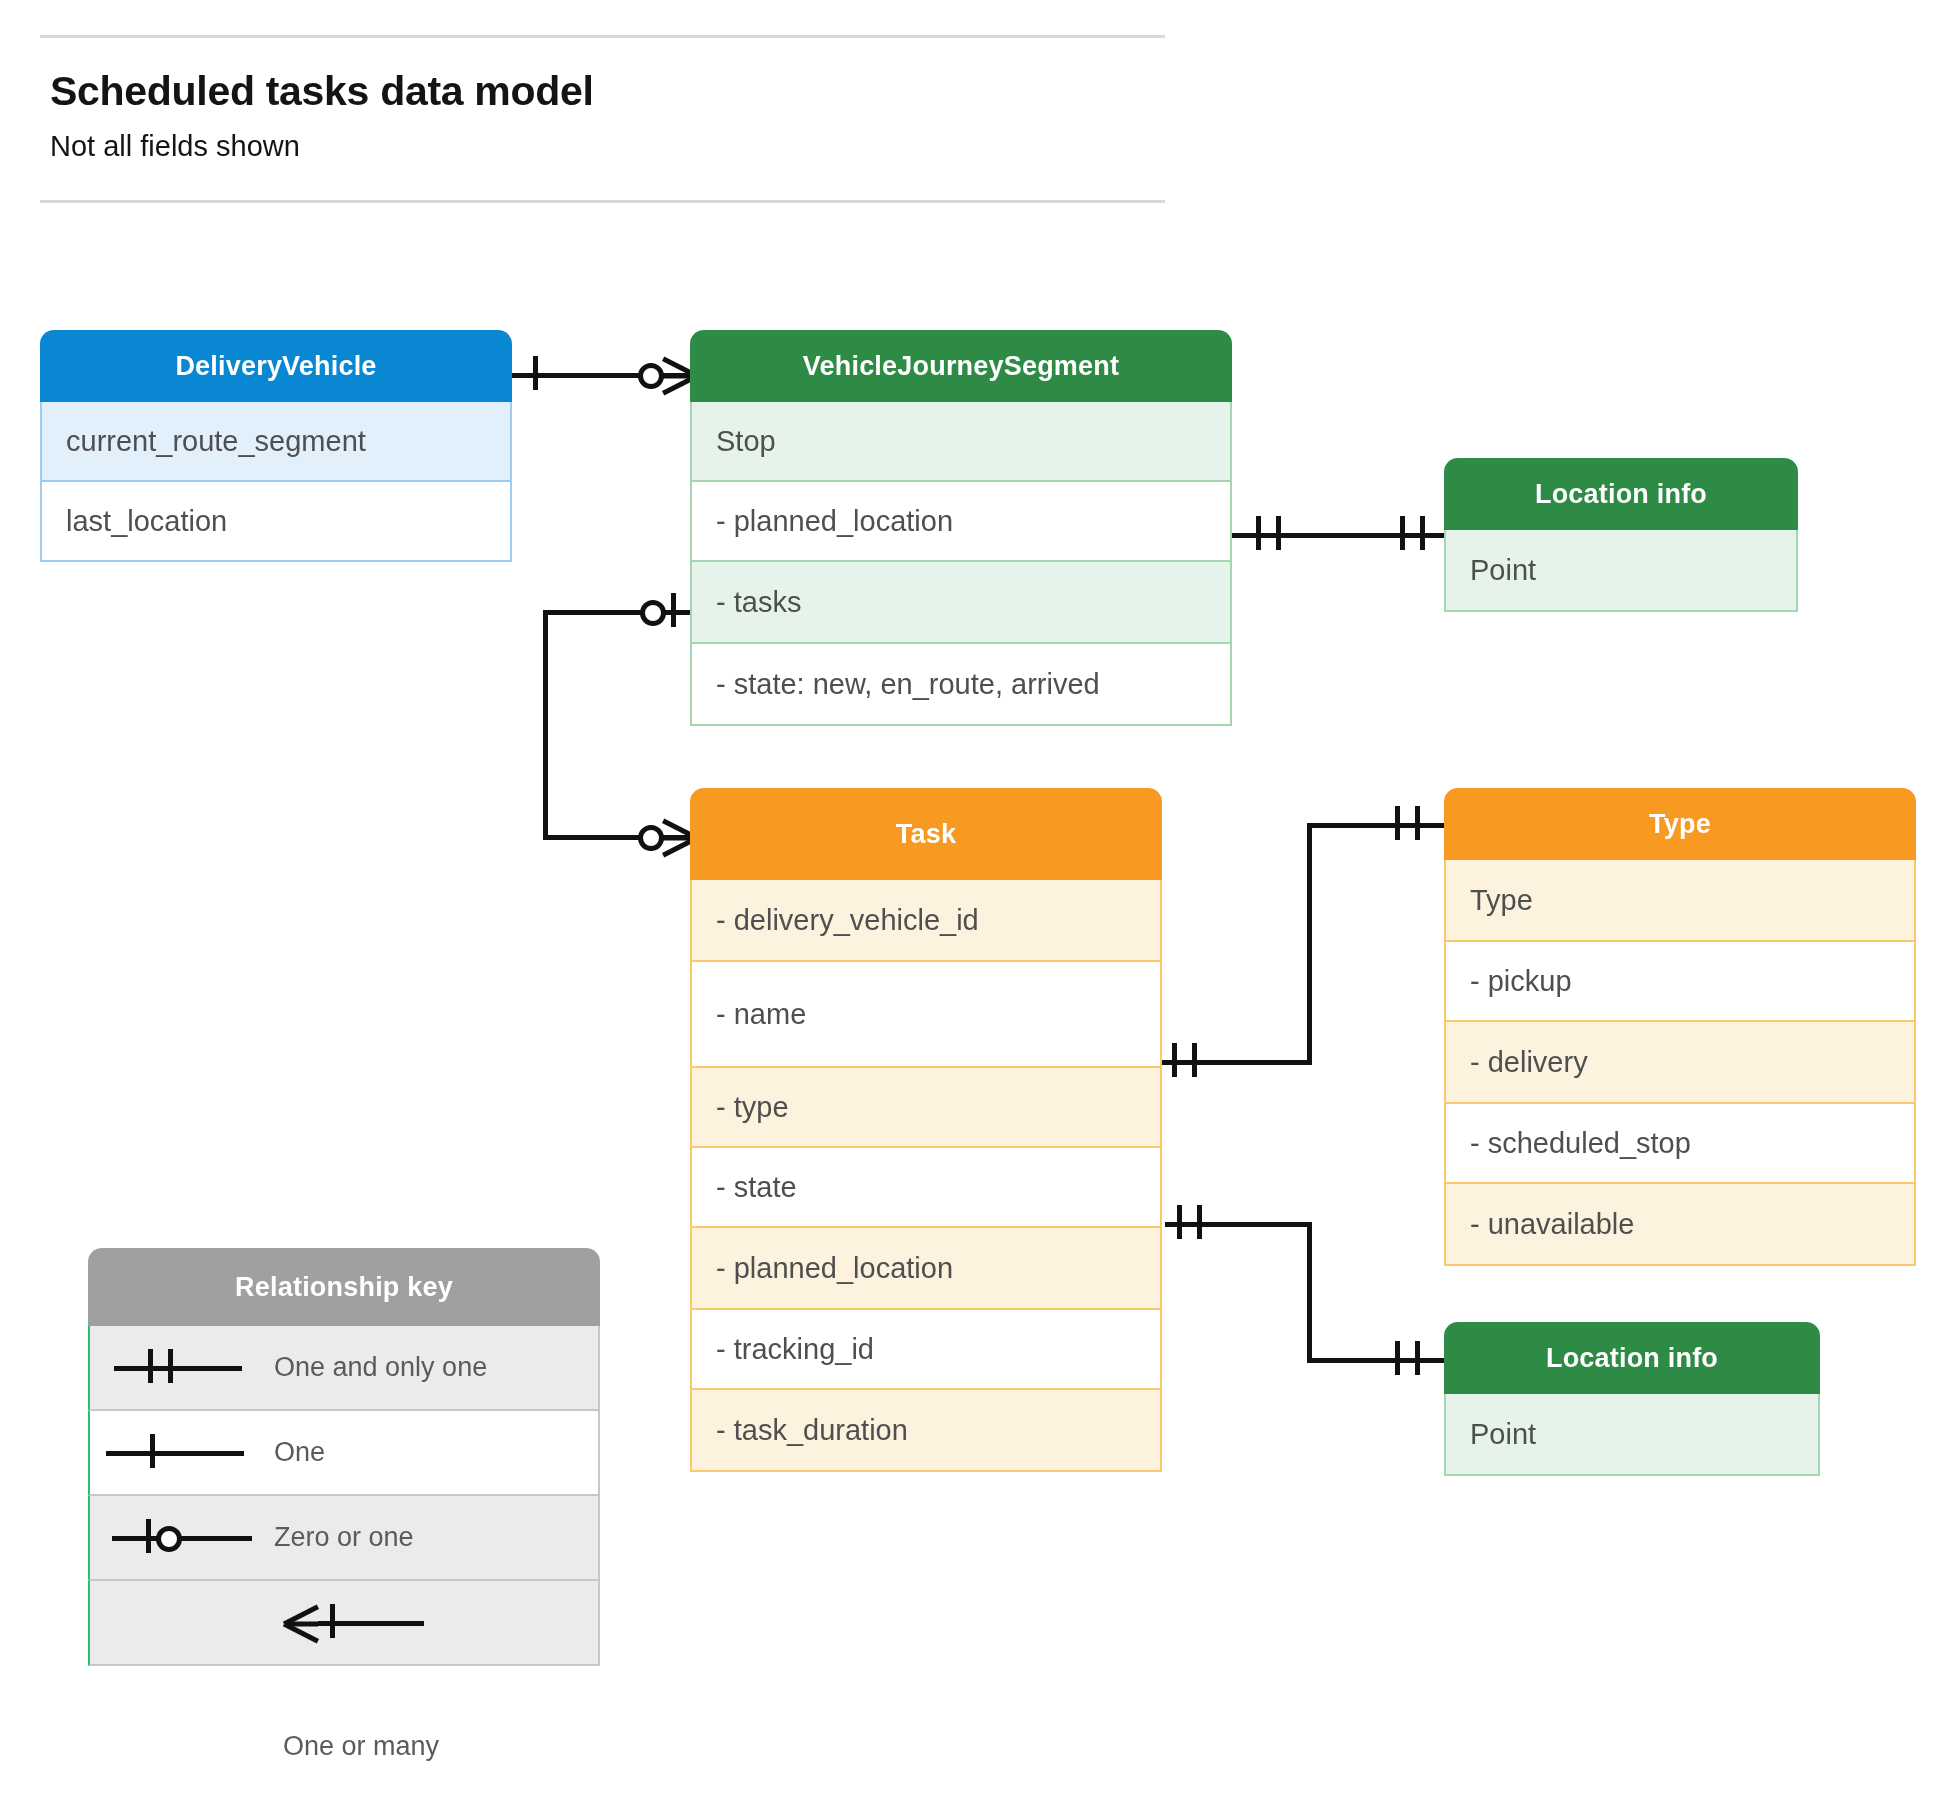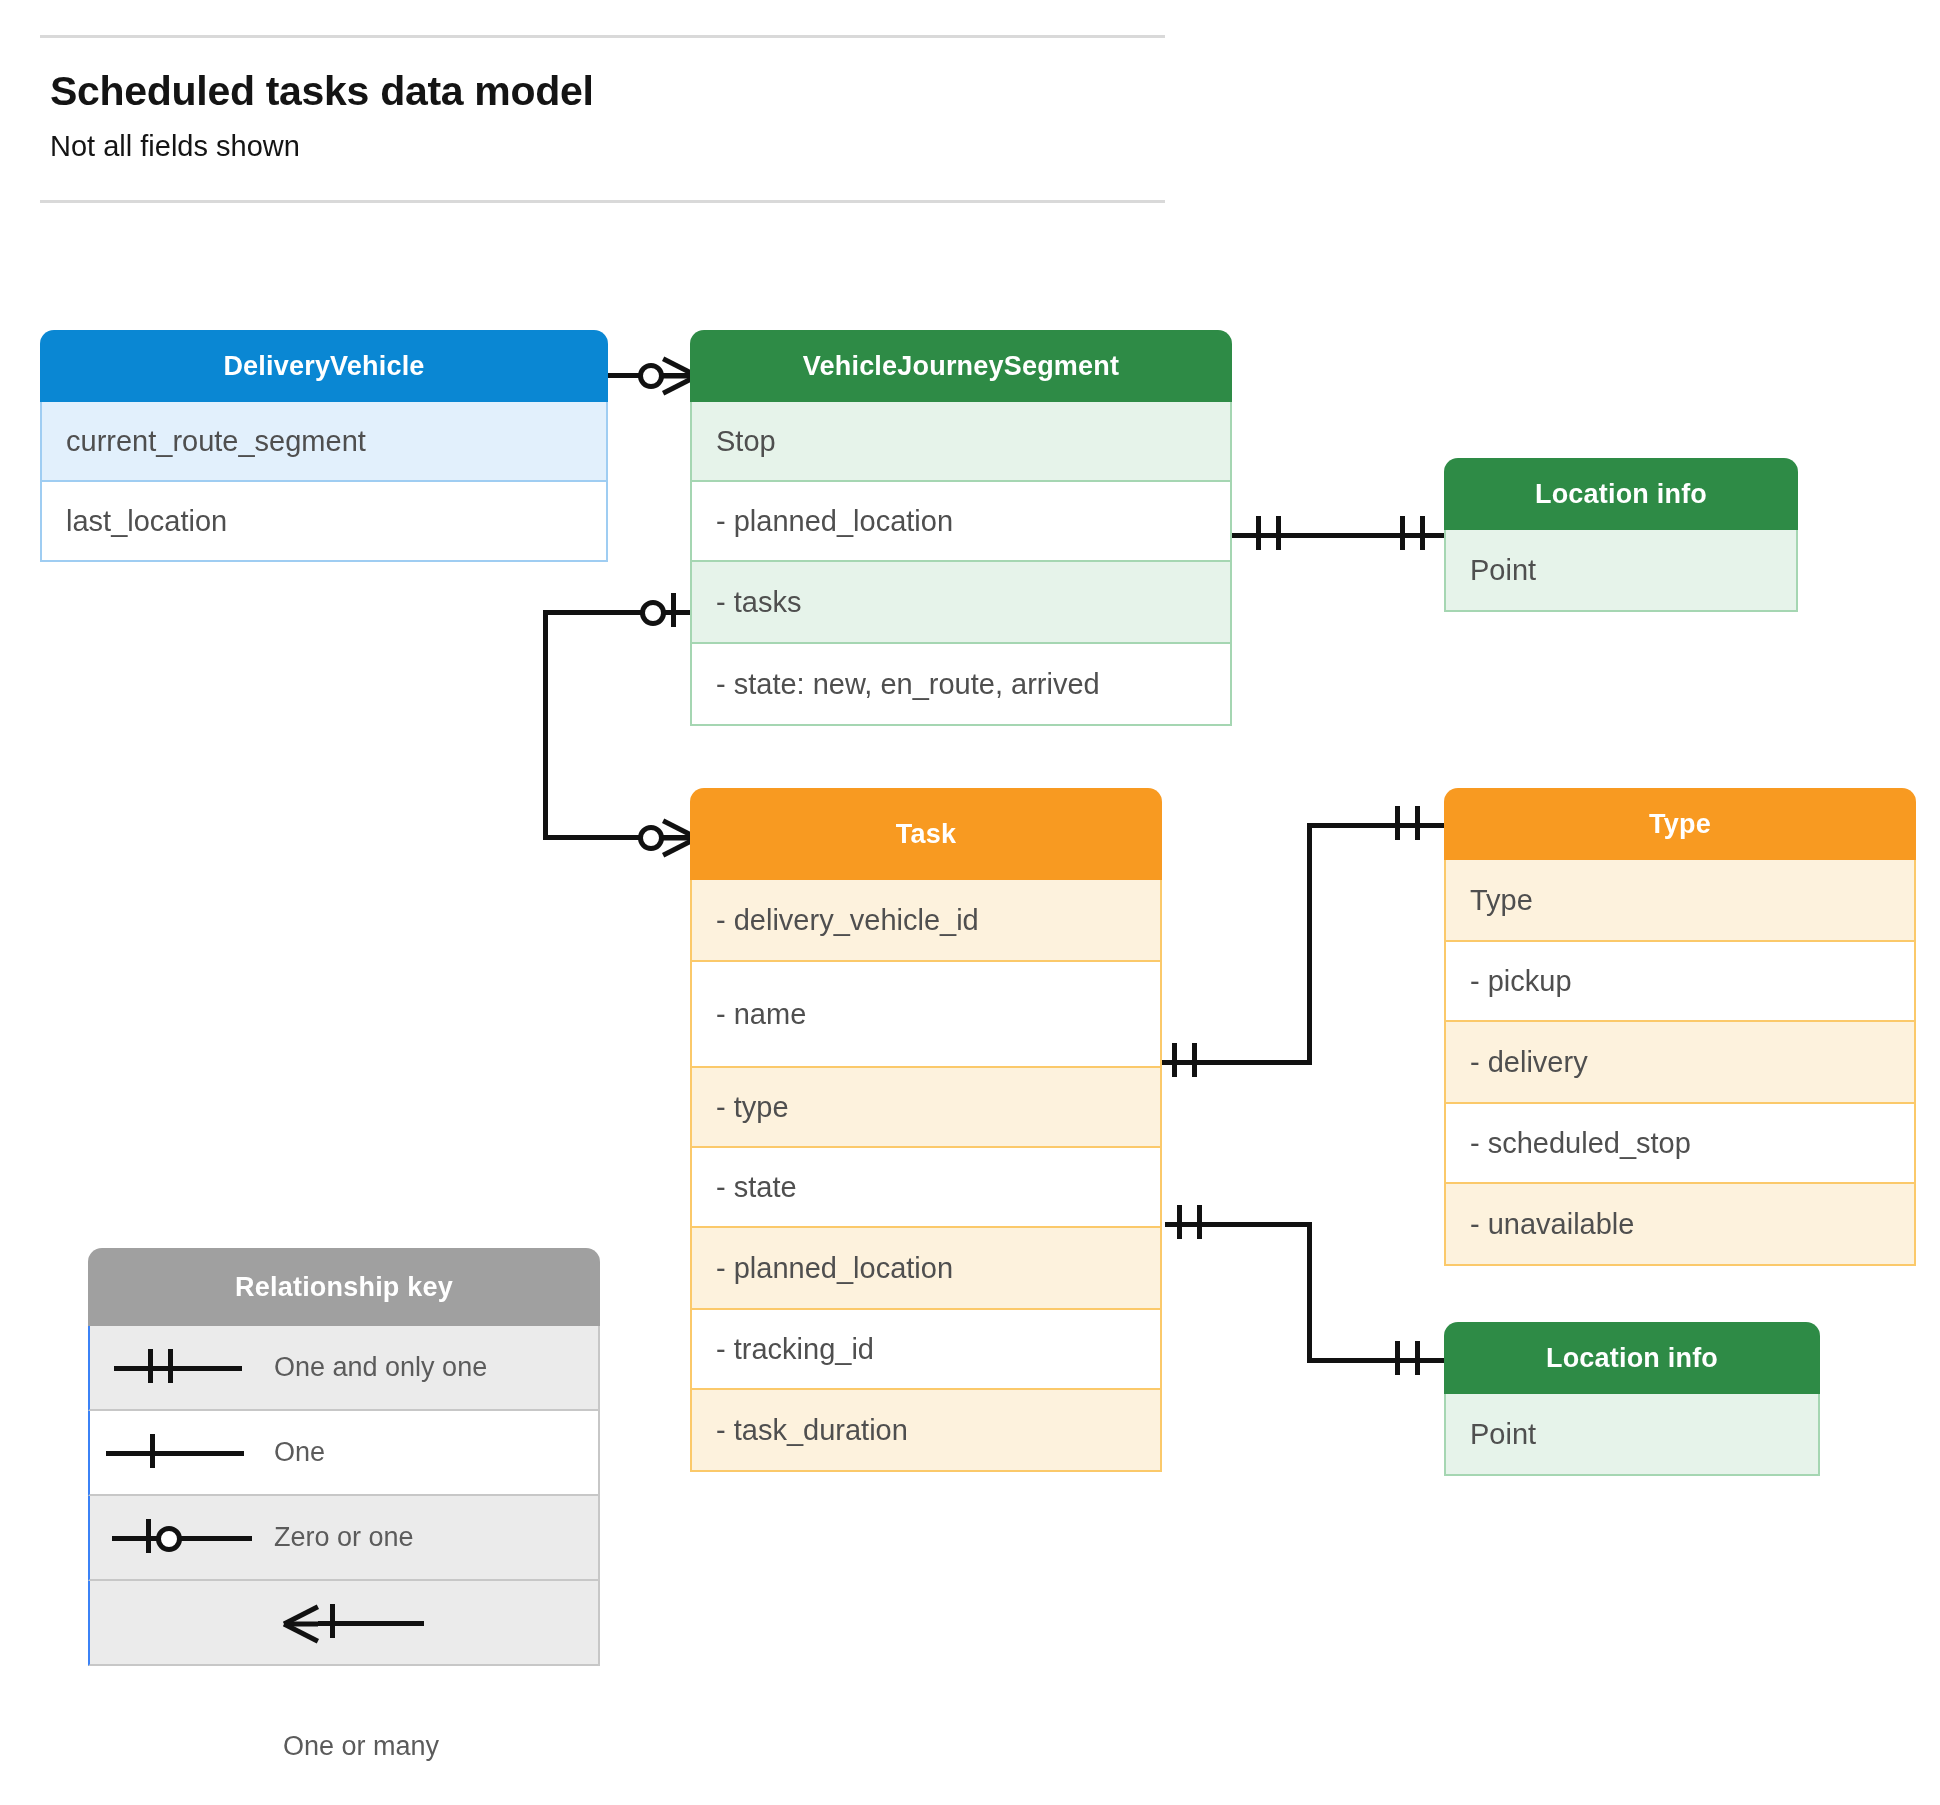--- a/index.html
+++ b/index.html
@@ -95,21 +95,21 @@
 
   
   .t-gray .ent-head { background: #a0a0a0; }
 
   
   .legend-row {
     font-size: 27px;
     color: #5b5b5b;
     display: flex;
     align-items: center;
-    border-left: 2px solid #3b82f6;
+    border-left: 2px solid #22c55e;
     border-right: 2px solid #c7c7c7;
     border-bottom: 2px solid #c7c7c7;
     padding-left: 14px;
     white-space: nowrap;
   }
   .legend-row .sym { width: 150px; flex: 0 0 150px; height: 100%; position: relative; }
   .legend-row .lbl { padding-left: 20px; }
 
   
   .hline { position: absolute; background: #111111; height: 5px; }
@@ -192,21 +192,21 @@
   <div>
     <div class="hline" style="left:1165px; top:1222px; width:147px;"></div>
     <div class="tick" style="left:1177px; top:1205px;"></div>
     <div class="tick" style="left:1197px; top:1205px;"></div>
     <div class="vline" style="left:1307px; top:1222px; height:140px;"></div>
     <div class="hline" style="left:1307px; top:1358px; width:141px;"></div>
     <div class="tick" style="left:1395px; top:1341px;"></div>
     <div class="tick" style="left:1415px; top:1341px;"></div>
   </div>
 
-  <div class="entity t-blue" style="left:40px; top:330px; width:568px;">
+  <div class="entity t-blue" style="left:40px; top:330px; width:472px;">
     <div class="ent-head" style="height:72px;">DeliveryVehicle</div>
     <div class="ent-row alt" style="height:80px;">current_route_segment</div>
     <div class="ent-row" style="height:80px;">last_location</div>
   </div>
 
   <div class="entity t-green" style="left:690px; top:330px; width:542px;">
     <div class="ent-head" style="height:72px;">VehicleJourneySegment</div>
     <div class="ent-row alt" style="height:80px;">Stop</div>
     <div class="ent-row" style="height:80px;">-  planned_location</div>
     <div class="ent-row alt" style="height:82px;">- tasks</div>

